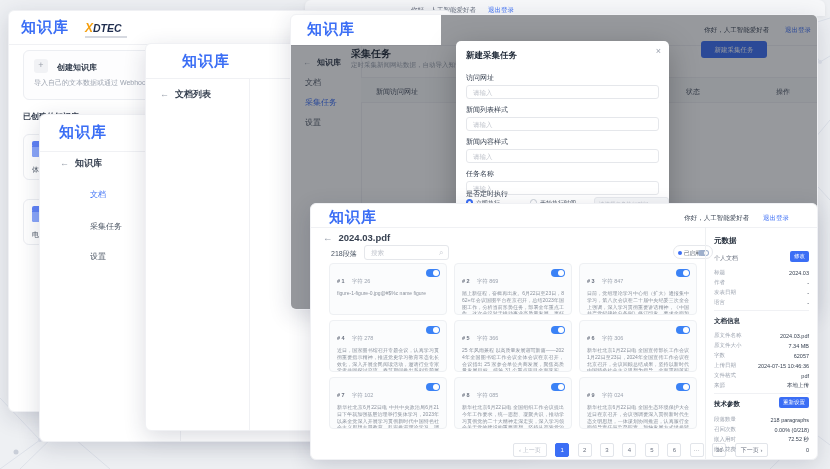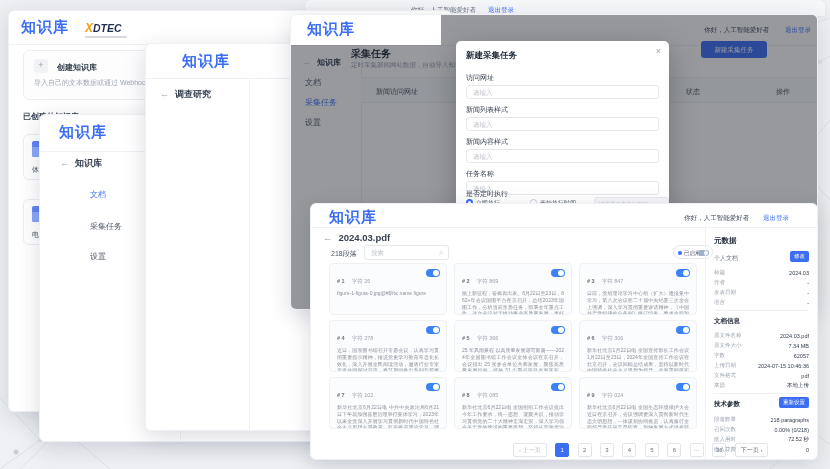--- a/index.html
+++ b/index.html
@@ -202,21 +202,21 @@
     <div class="backrow" style="left:20px; top:42px;"><span class="arr">←</span><span>知识库</span></div>
     <div class="nav-item active" style="top:74px;">文档</div>
     <div class="nav-item" style="top:106px;">采集任务</div>
     <div class="nav-item" style="top:136px;">设置</div>
     <div class="vdiv vside"></div>
   </div>
 
   <div id="w3" class="win">
     <div class="title brand">知识库</div>
     <div class="hdiv hdr-line"></div>
-    <div class="backrow"><span class="arr">←</span><span>调查研究</span></div>
+    <div class="backrow"><span class="arr">←</span><span>文档列表</span></div>
     <div class="vdiv vside"></div>
   </div>
 
   <div id="w4" class="win">
     <div class="title brand">知识库</div>
     <div class="userline">
       <span>你好，人工智能爱好者</span>
       <span class="lg">退出登录</span>
     </div>
     <div class="hdiv hdr-line"></div>

